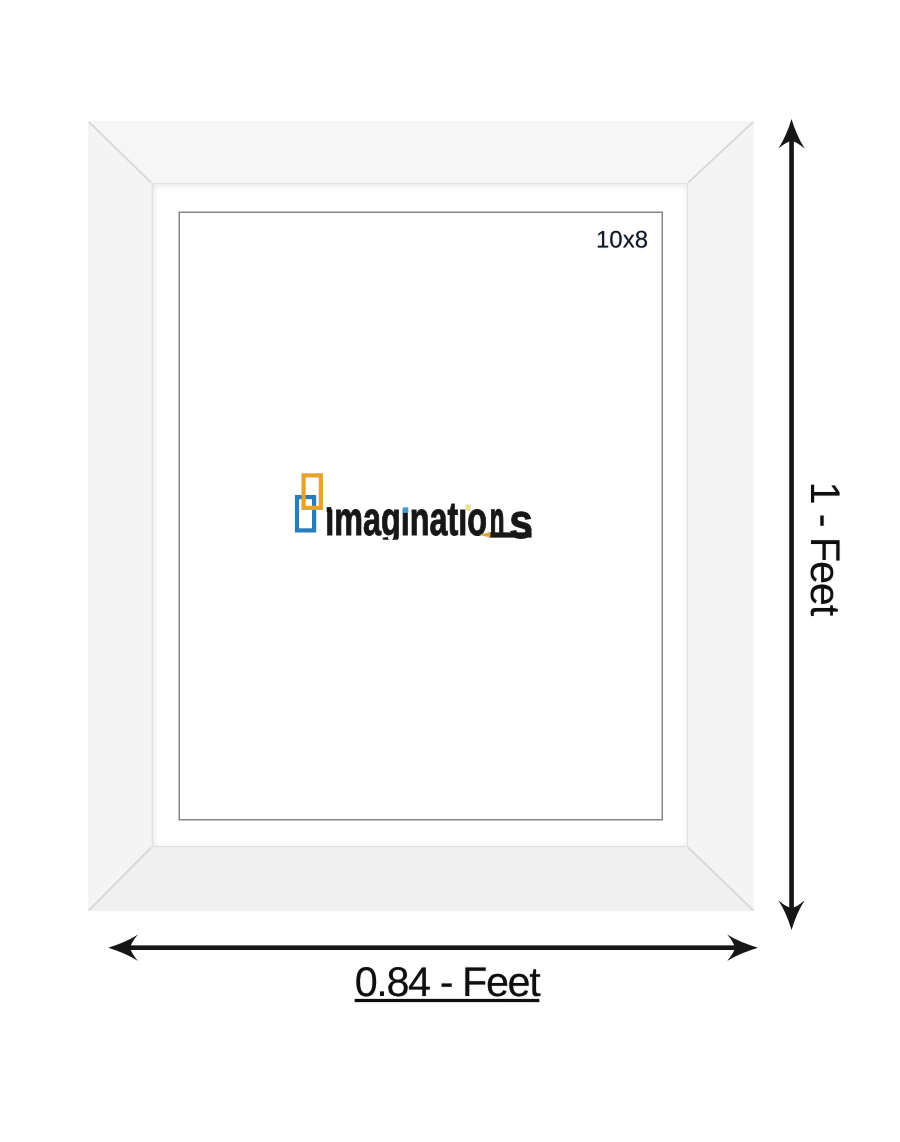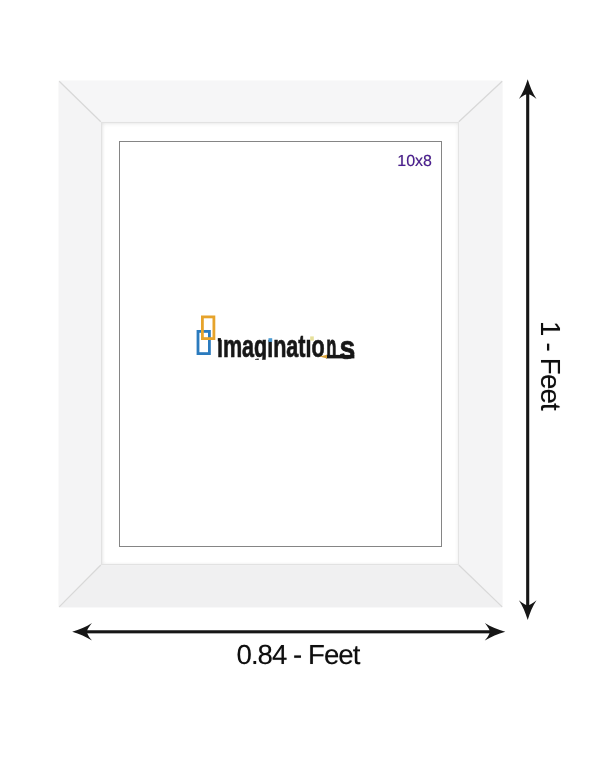--- a/index.html
+++ b/index.html
@@ -8,24 +8,24 @@
   .abs{position:absolute;}
   .size,.hlabel,.vlabel{text-shadow:0 0 0.7px rgba(0,0,0,0.45);}
   .frame{left:58.8px;top:80.7px;width:443.6px;height:526.6px;
          background:#f4f4f5;
          box-shadow:0 0 2px rgba(0,0,0,0.05);}
   .mat{left:100.6px;top:121.6px;width:358.3px;height:443.6px;background:#ffffff;
        border:1px solid #e2e2e2;box-sizing:border-box;
        box-shadow:inset 0 1px 4px rgba(0,0,0,0.07), inset 1px 0 3px rgba(0,0,0,0.05);}
   .panel{left:119.1px;top:140.6px;width:322.8px;height:406.4px;background:#ffffff;
          border:1px solid #858585;box-sizing:border-box;}
-  .size{top:152.6px;left:332px;transform:rotate(0.03deg);width:100px;text-align:right;font-size:16px;color:#4c1d95;
+  .size{top:152.6px;left:332px;transform:rotate(0.03deg);width:100px;text-align:right;font-size:16px;color:#0f172a;
         line-height:16px;}
   .hlabel{top:641.4px;left:187.6px;transform:rotate(0.03deg);width:220px;text-align:center;font-size:27.6px;color:#0e0e0e;
-          line-height:27px;letter-spacing:-0.95px;}
+          line-height:27px;letter-spacing:-0.95px;text-decoration:underline;}
   .vlabel{top:351.5px;left:440px;width:220px;text-align:center;font-size:27.6px;color:#0e0e0e;
           line-height:27px;letter-spacing:-0.75px;transform:rotate(90deg);transform-origin:center center;}
   svg{position:absolute;left:0;top:0;}
 </style>
 </head>
 <body>
   <div class="abs frame"></div>
   <div class="abs mat"></div>
   <div class="abs panel"></div>
   <div class="abs size">10x8</div>

